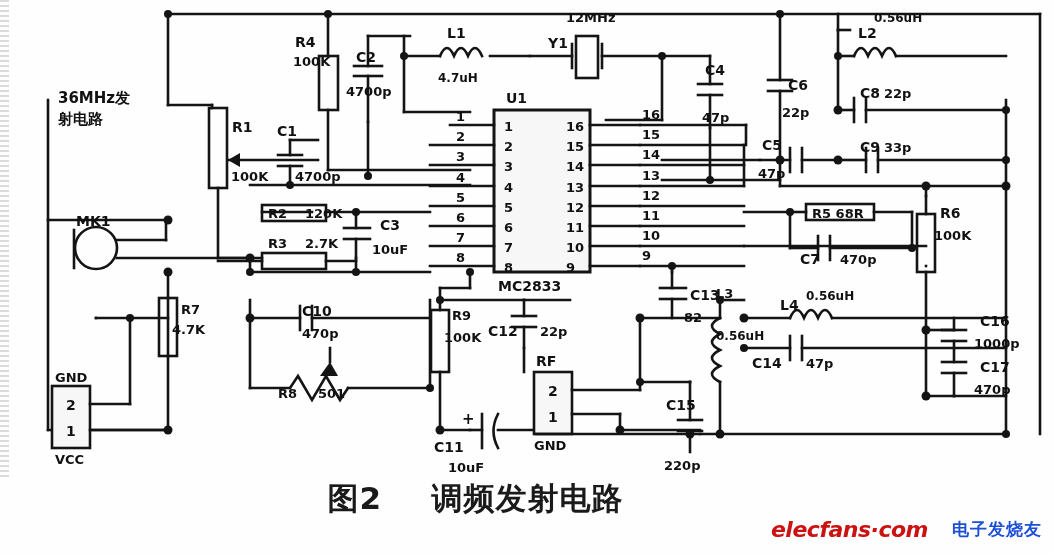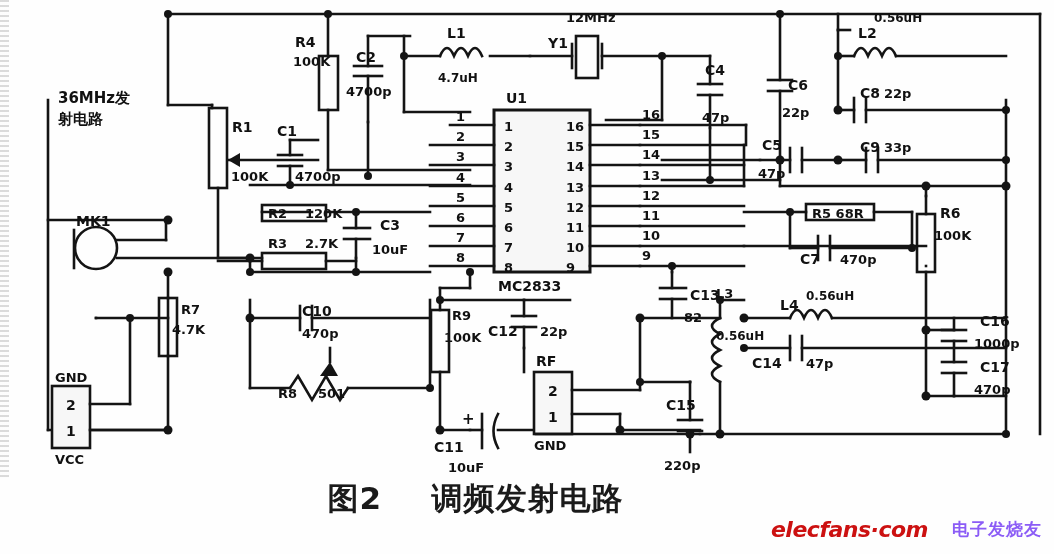--- a/index.html
+++ b/index.html
@@ -21,21 +21,21 @@
     position:absolute;right:12px;bottom:8px;height:34px;
     display:flex;align-items:center;gap:24px;
   }
   #wm .wm-en{
     font-family:"DejaVu Sans","Liberation Sans",sans-serif;
     font-size:22px;font-weight:bold;color:#cc1111;font-style:italic;
     letter-spacing:-0.5px;
   }
   #wm .wm-cn{
     font-family:"DejaVu Sans","Liberation Sans",sans-serif;
-    font-size:17px;font-weight:bold;color:#8b5cf6;letter-spacing:1px;
+    font-size:17px;font-weight:bold;color:#1d4ed8;letter-spacing:1px;
   }
   .scan-edge{
     position:absolute;left:0;top:0;width:9px;height:478px;
     background:repeating-linear-gradient(to bottom,#cfcfcf 0px,#cfcfcf 2px,#fdfdfd 2px,#fdfdfd 5px);
     opacity:.75;
   }
   svg text{font-family:"DejaVu Sans","Liberation Sans",sans-serif;fill:#111;font-weight:bold;}
 </style>
 </head>
 <body>

